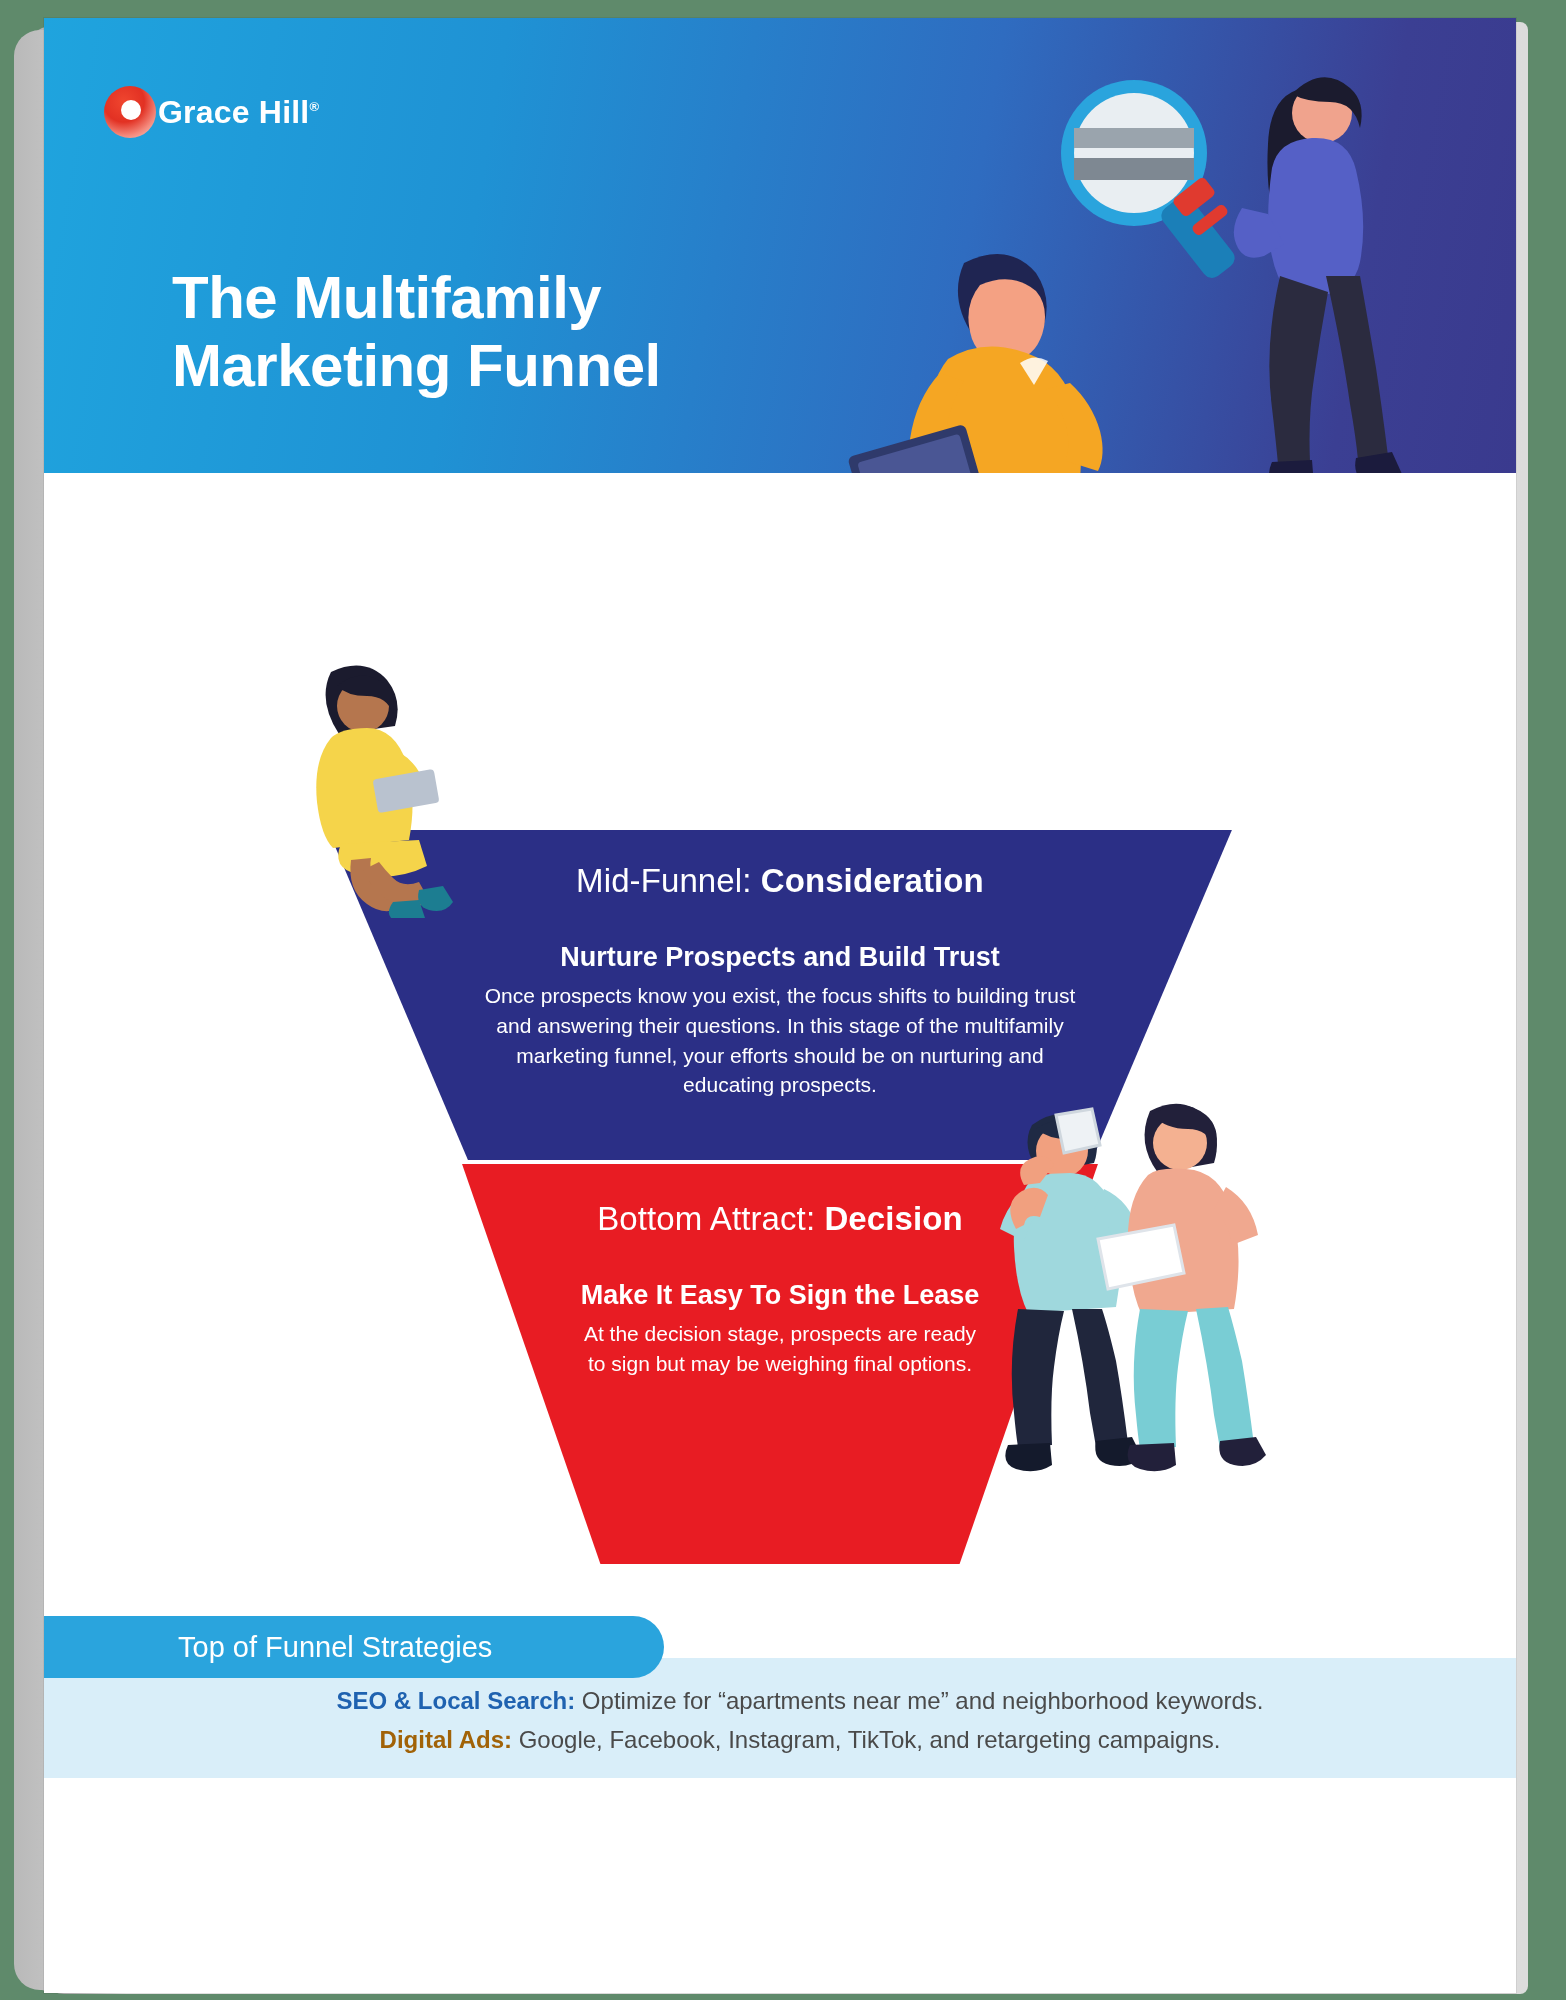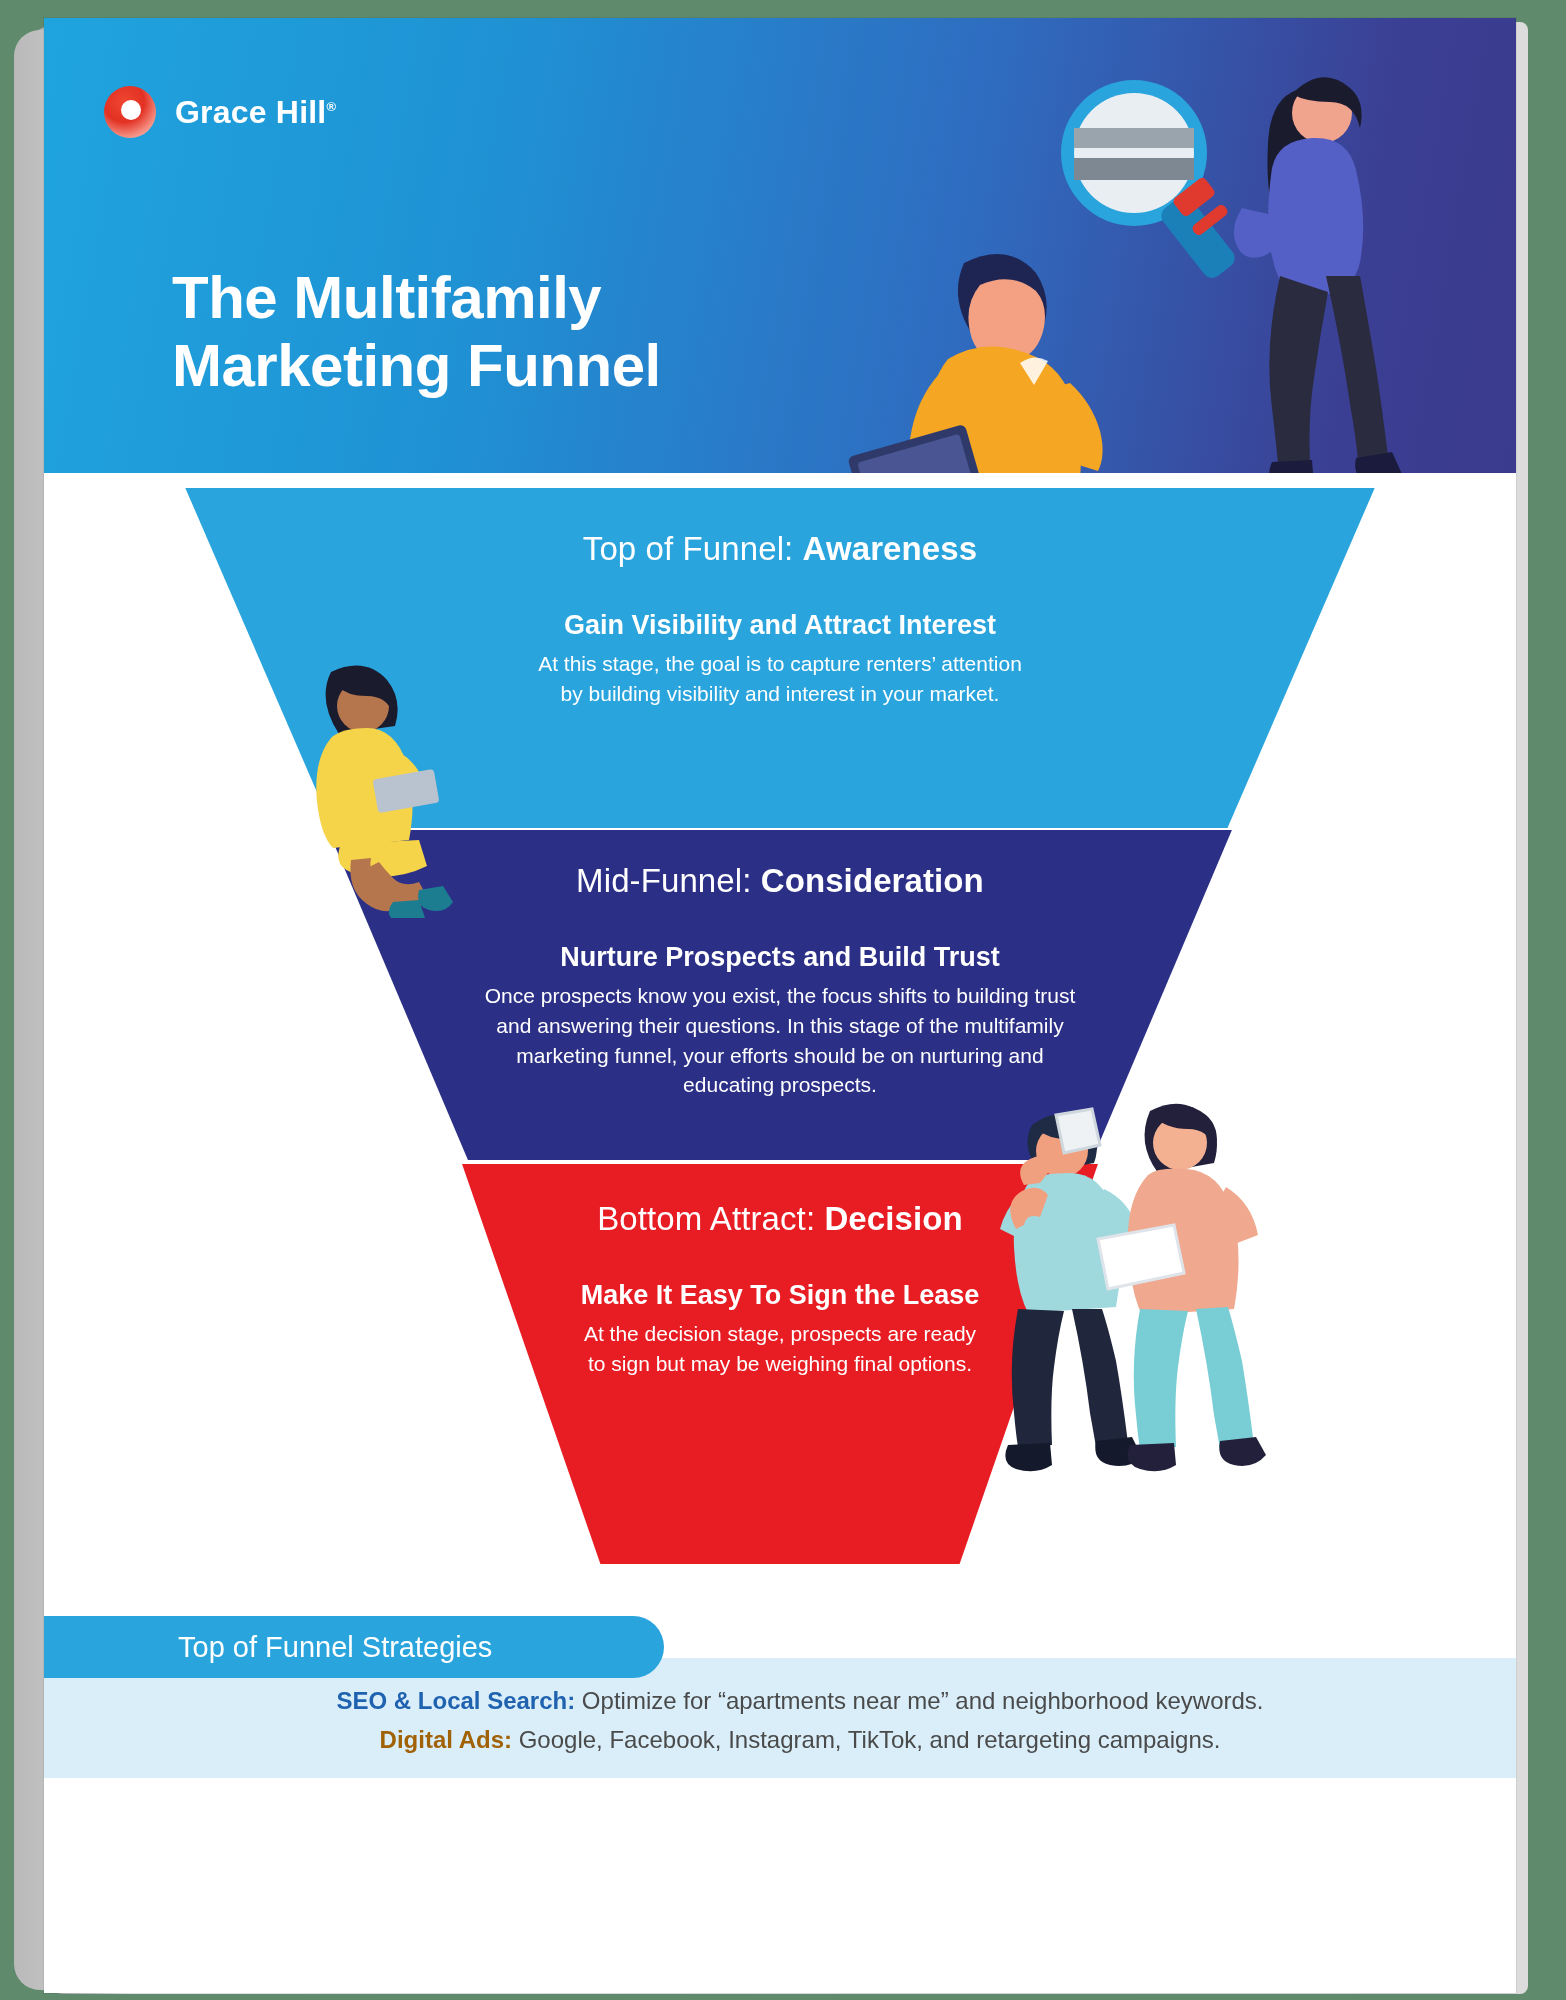--- a/index.html
+++ b/index.html
@@ -38,21 +38,21 @@
 
   
   .header{
     position:relative;
     height:455px;
     background:linear-gradient(100deg,#1fa4de 0%, #1f92d4 30%, #2f6cc0 62%, #3b3f93 88%, #3a3a8e 100%);
     overflow:hidden;
   }
   .logo{
     position:absolute; left:60px; top:68px;
-    display:flex; align-items:center; gap:19px;
+    display:flex; align-items:center; gap:2px;
   }
   .logo-mark{
     width:52px; height:52px; border-radius:50%;
     background:radial-gradient(circle at 38% 30%, #f0462f 0%, #e23123 42%, #f4897c 70%, #fbd5d0 100%);
     position:relative;
   }
   .logo-mark::after{
     content:""; position:absolute; left:17px; top:14px;
     width:20px; height:20px; border-radius:50%; background:#fff;
   }
@@ -250,28 +250,20 @@
           <path d="M166 246 q-10 54 -4 106 q2 22 4 34 l36 -2 q-2 -48 2 -80 q4 -32 10 -56 z" fill="#79cdd4"></path>
           <path d="M222 246 q12 56 18 106 q4 22 6 34 l34 -4 q-6 -48 -12 -84 q-8 -34 -14 -54 z" fill="#79cdd4"></path>
           <path d="M156 382 q-8 18 10 24 q20 6 36 -4 l-2 -22 z" fill="#22203a"></path>
           <path d="M246 378 q-4 20 14 24 q20 4 32 -10 l-10 -18 z" fill="#22203a"></path>
 
           <path d="M124 176 l76 -14 l10 48 l-76 16 z" fill="#ffffff" stroke="#dfe4ea" stroke-width="3"></path>
           <path d="M82 52 l36 -6 l8 36 l-36 8 z" fill="#eef2f5" stroke="#cfd7de" stroke-width="3"></path>
         </g>
       </svg>
 
-      <div class="seg seg-1">
-        <div class="seg-hdr">
-          <span>Top of Funnel: </span><b>Awareness</b>
-        </div>
-        <div class="seg-sub">Gain Visibility and Attract Interest</div>
-        <div class="seg-body">At this stage, the goal is to capture renters’ attention
-by building visibility and interest in your market.</div>
-      </div>
 
       <div class="seg seg-2">
         <div class="seg-hdr">
           <span>Mid-Funnel: </span><b>Consideration</b>
         </div>
         <div class="seg-sub">Nurture Prospects and Build Trust</div>
         <div class="seg-body">Once prospects know you exist, the focus shifts to building trust
 and answering their questions. In this stage of the multifamily
 marketing funnel, your efforts should be on nurturing and
 educating prospects.</div>

